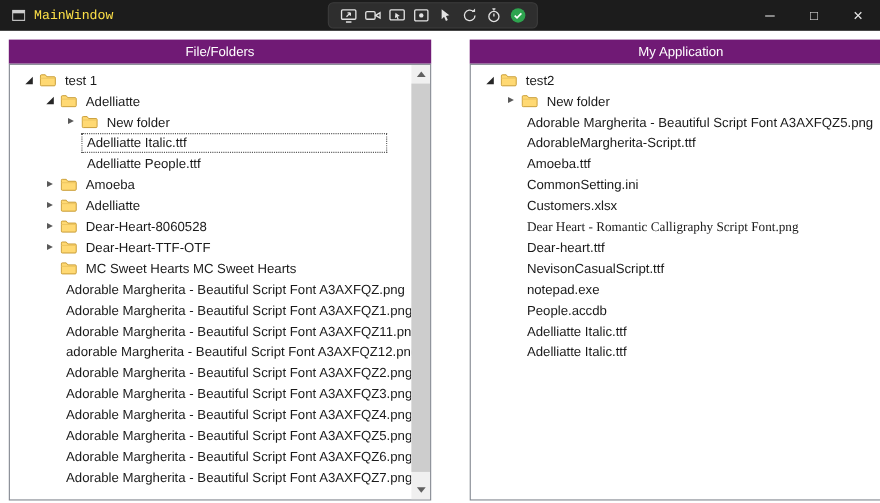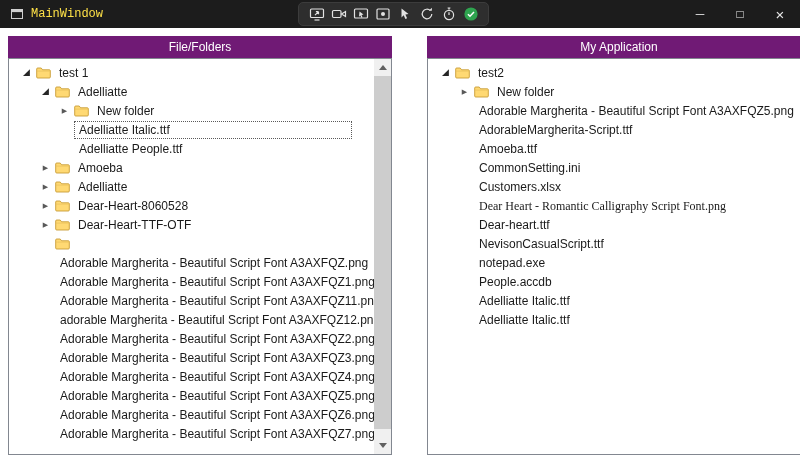--- a/index.html
+++ b/index.html
@@ -199,20 +199,21 @@
             <span class="tree-label">Dear-Heart-TTF-OTF</span>
           </div>
           <div class="tree-row" style="padding-left: 27px;">
             <span class="expander"></span>
             <span class="folder-ic">
               <svg width="15" height="12" viewBox="0 0 15 12">
                 <path d="M0.7 2a1 1 0 0 1 1-1h3.5l1.4 1.8h6.7a1 1 0 0 1 1 1V10a1 1 0 0 1-1 1H1.7a1 1 0 0 1-1-1z" fill="#ffd973" stroke="#c89c35" stroke-width="0.9"></path>
                 <path d="M0.7 4.1h13.6" stroke="#eac25d" stroke-width="0.8" fill="none"></path>
               </svg>
             </span>
+            <span class="tree-label">MC Sweet Hearts MC Sweet Hearts</span>
           </div>
           <div class="tree-row" style="padding-left: 27px;">
             <span class="expander"></span>
             <span class="tree-label">Adorable Margherita - Beautiful Script Font A3AXFQZ.png</span>
           </div>
           <div class="tree-row" style="padding-left: 27px;">
             <span class="expander"></span>
             <span class="tree-label">Adorable Margherita - Beautiful Script Font A3AXFQZ1.png</span>
           </div>
           <div class="tree-row" style="padding-left: 27px;">

